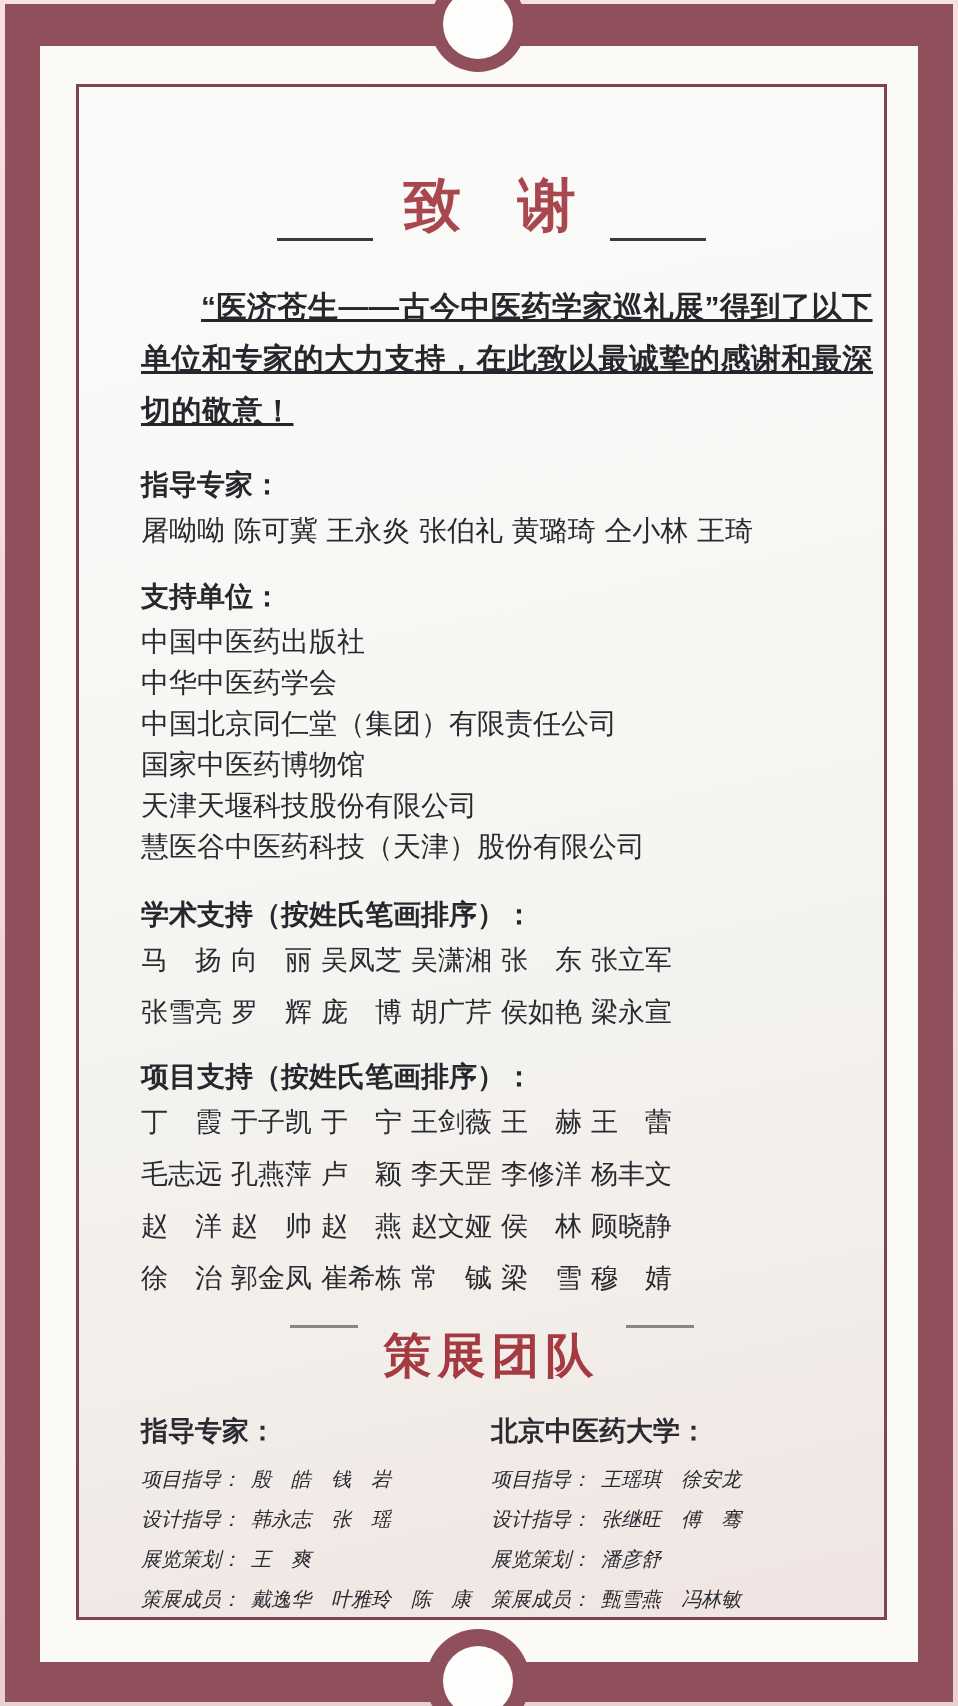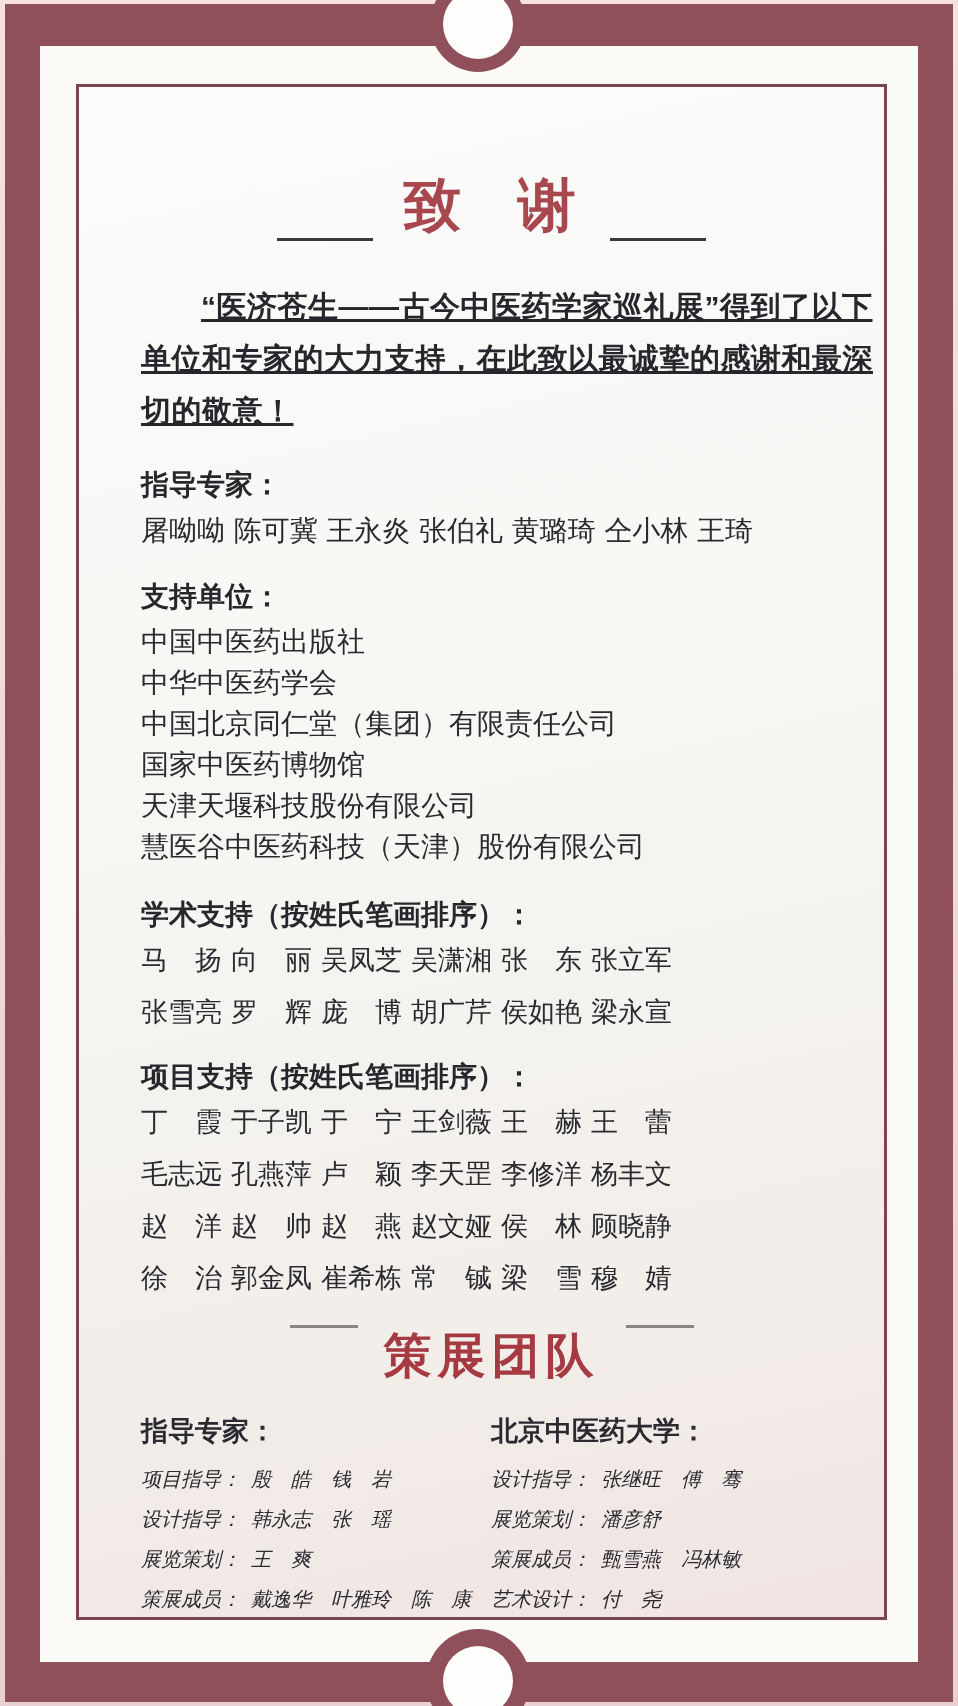--- a/index.html
+++ b/index.html
@@ -182,20 +182,21 @@
       <div class="team-columns">
           <div class="team-col">
             <div class="team-org">指导专家：</div>
             <div class="team-row"><span class="team-role">项目指导：</span><span class="team-members">殷　皓　钱　岩</span></div>
             <div class="team-row"><span class="team-role">设计指导：</span><span class="team-members">韩永志　张　瑶</span></div>
             <div class="team-row"><span class="team-role">展览策划：</span><span class="team-members">王　爽</span></div>
             <div class="team-row"><span class="team-role">策展成员：</span><span class="team-members">戴逸华　叶雅玲　陈　康</span></div>
           </div>
           <div class="team-col">
             <div class="team-org">北京中医药大学：</div>
+            <div class="team-row"><span class="team-role">项目指导：</span><span class="team-members">王瑶琪　徐安龙</span></div>
             <div class="team-row"><span class="team-role">设计指导：</span><span class="team-members">张继旺　傅　骞</span></div>
             <div class="team-row"><span class="team-role">展览策划：</span><span class="team-members">潘彦舒</span></div>
             <div class="team-row"><span class="team-role">策展成员：</span><span class="team-members">甄雪燕　冯林敏</span></div>
             <div class="team-row"><span class="team-role">艺术设计：</span><span class="team-members">付　尧</span></div>
           </div>
         </div>
 
     </div>
   </div>
 </div>

